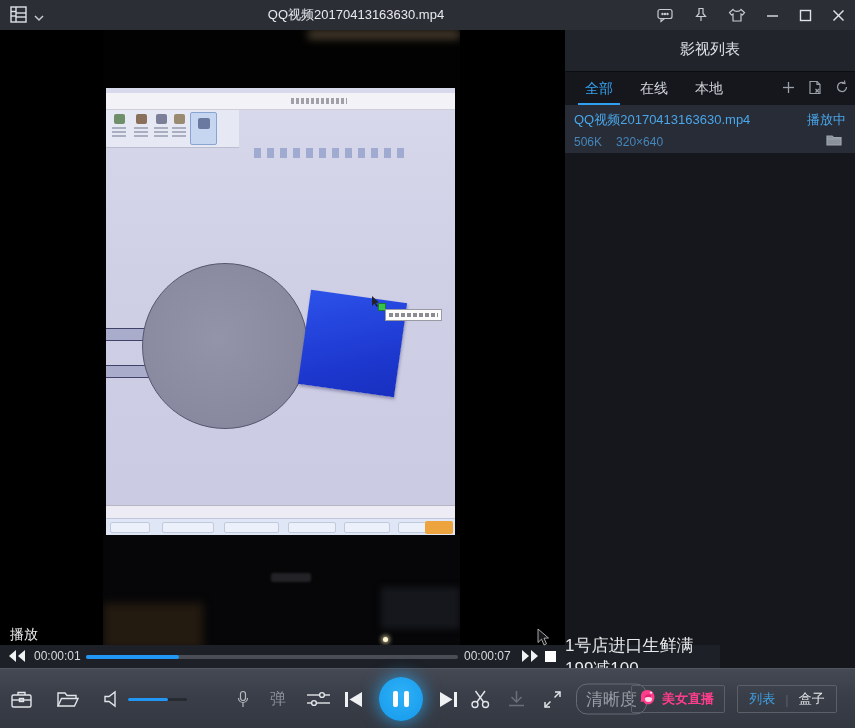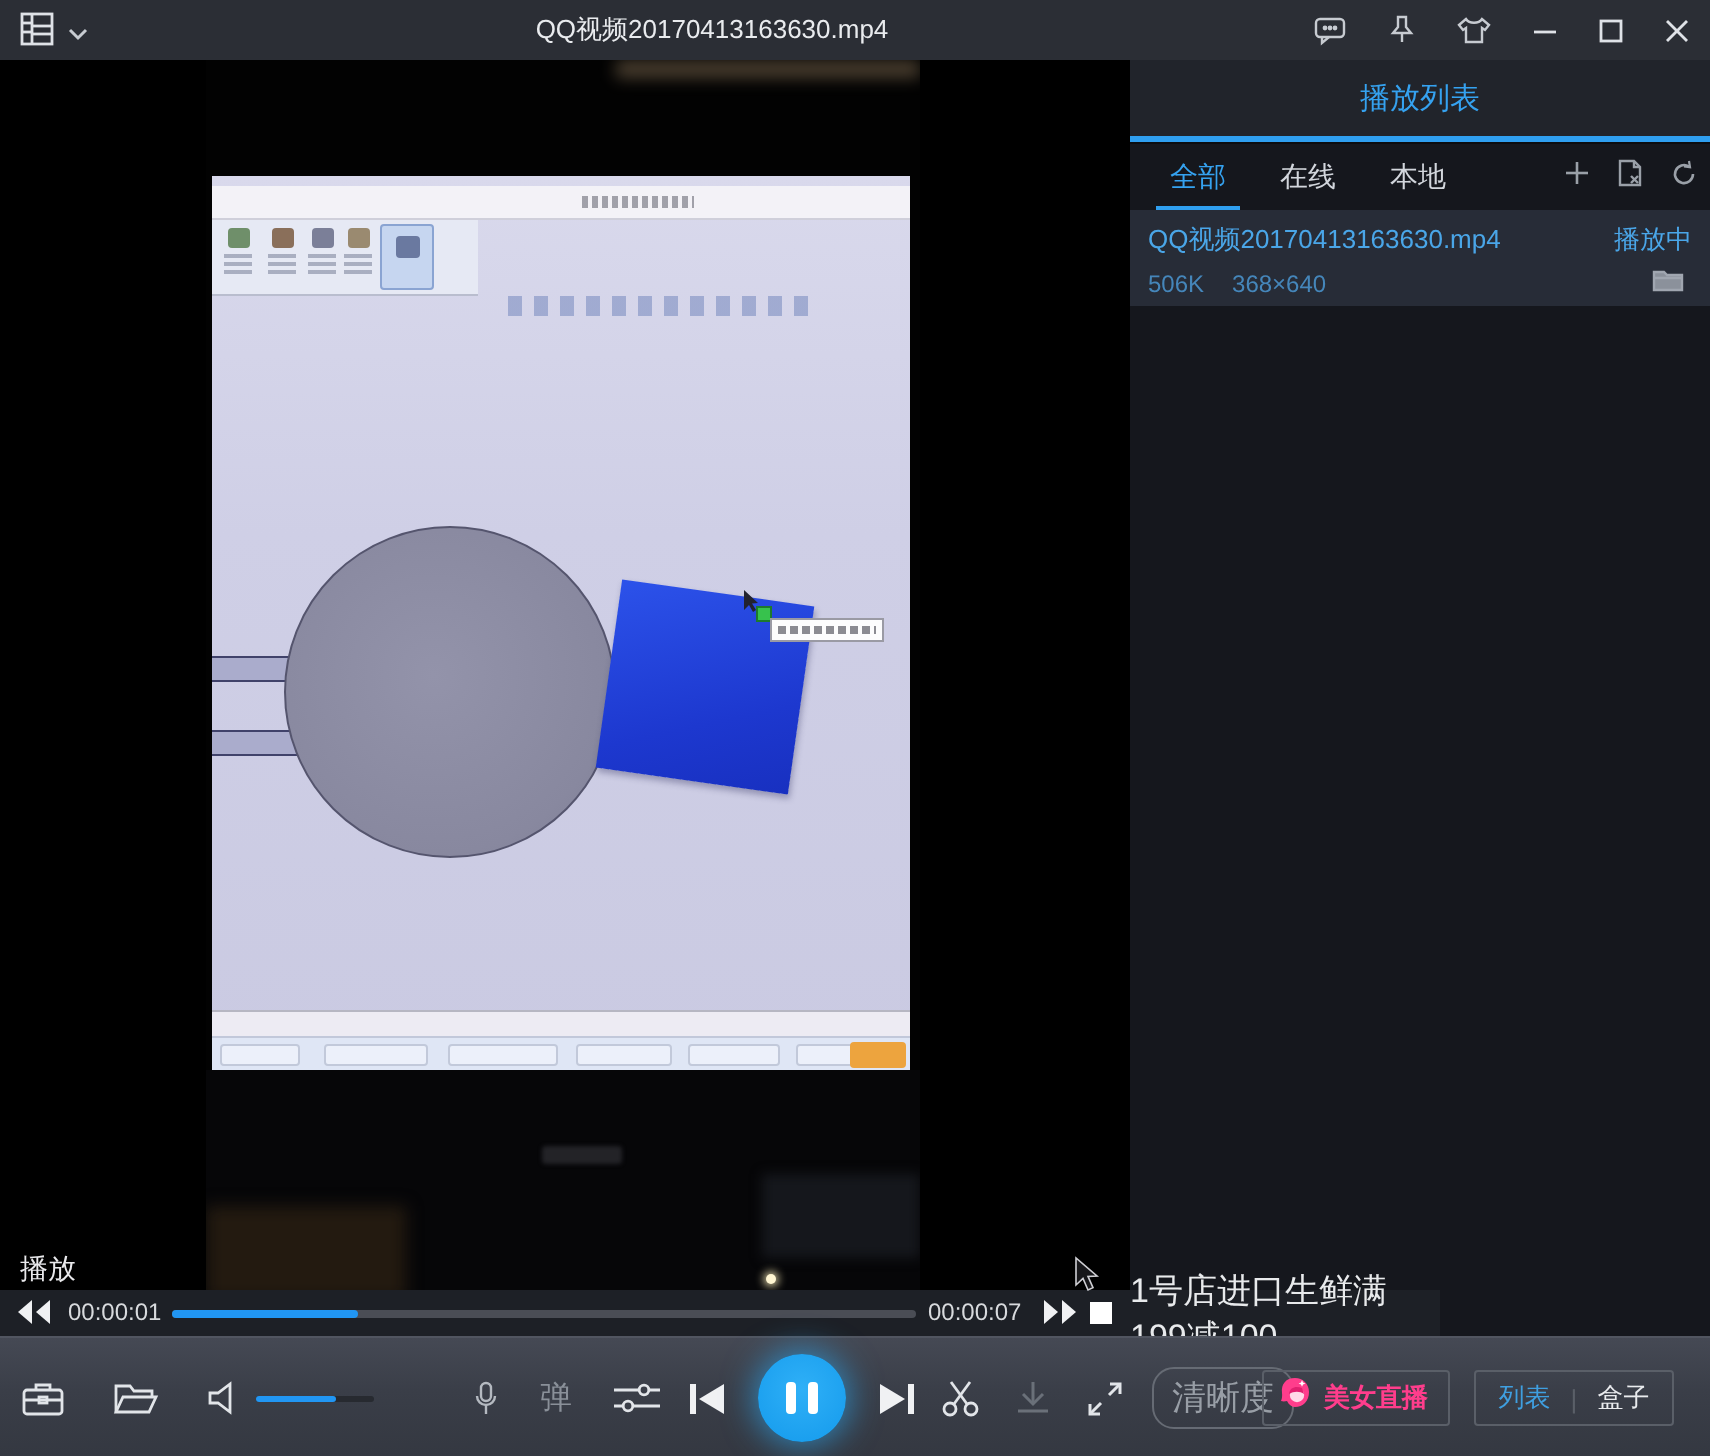--- a/index.html
+++ b/index.html
@@ -257,21 +257,21 @@
           <div class="bezel-right"></div>
           <div class="bright-dot"></div>
         </div>
       </div>
 
       <div class="osd-label">播放</div>
     </div>
 
     <div class="sidebar">
       <div class="main-tabs">
-        <div class="main-tab active">播放列表</div>
+        <div class="main-tab">影视列表</div>
       </div>
       <div class="sub-tabs">
         <div class="sub-tab active">全部</div>
         <div class="sub-tab">在线</div>
         <div class="sub-tab">本地</div>
         <div class="sub-actions">
           <span>
             <svg width="13" height="13" viewBox="0 0 13 13">
                 <g stroke="#9aa0a8" stroke-width="1.3">
                   <line x1="6.5" y1="1" x2="6.5" y2="12"></line>
@@ -299,21 +299,21 @@
           </span>
         </div>
       </div>
       <div class="playlist-item">
         <div class="pl-line1">
           <span class="pl-name">QQ视频20170413163630.mp4</span>
           <span class="pl-status">播放中</span>
         </div>
         <div class="pl-line2">
           <span class="pl-size">506K</span>
-          <span class="pl-res">368×640</span>
+          <span class="pl-res">320×640</span>
           <span class="pl-folder">
             <svg width="16" height="12" viewBox="0 0 16 12">
                 <path d="M1 2 h5 l1.5 1.5 h7.5 v7.5 h-14 z M1 5 h14" stroke="#a0a6b0" stroke-width="1.2" fill="#8b919b"></path>
               </svg>
           </span>
         </div>
       </div>
     </div>
   </div>
 

